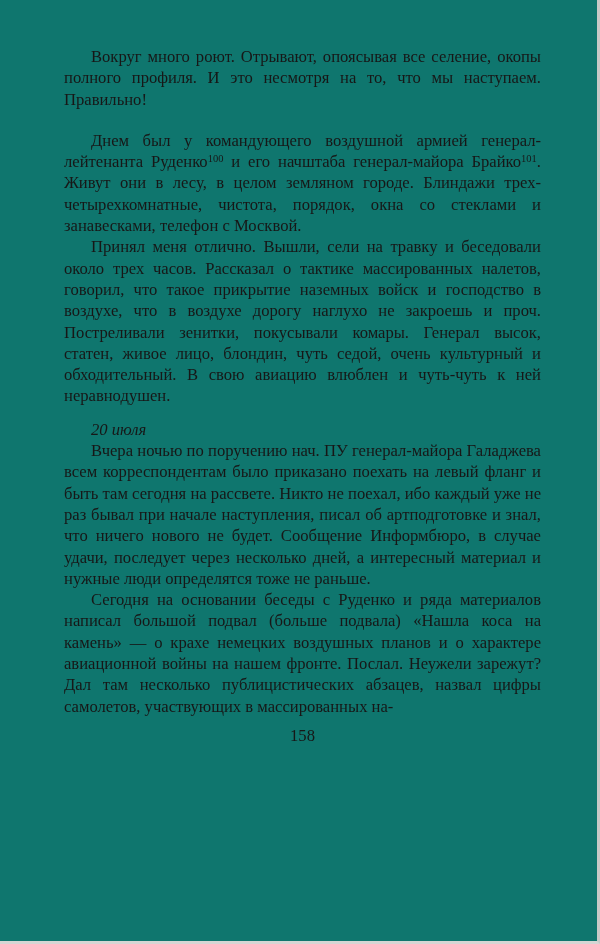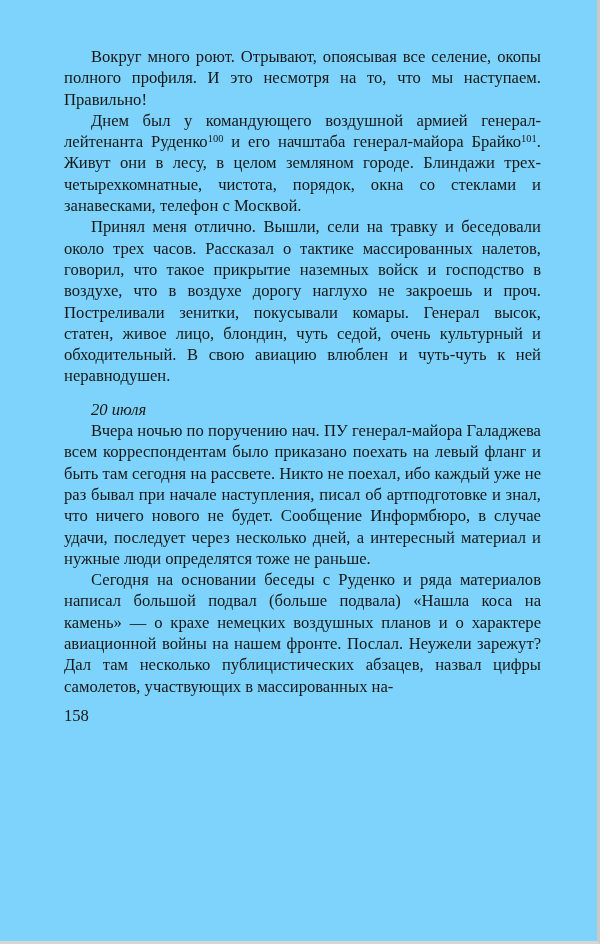--- a/index.html
+++ b/index.html
@@ -5,55 +5,57 @@
   html, body {
     margin: 0;
     padding: 0;
     background: #ffffff;
   }
   .page {
     position: relative;
     width: 600px;
     height: 944px;
     box-sizing: border-box;
-    background: #7dd3fc;
+    background: #0f766e;
     font-family: "Liberation Serif", "DejaVu Serif", serif;
     color: #171717;
     overflow: hidden;
     border-right: 3px solid #c9c9c7;
     border-bottom: 3px solid #d6d6d4;
   }
   .text-block {
     box-sizing: border-box;
     padding: 46px 56px 0 64px;
     font-size: 16.6px;
     line-height: 21.3px;
     text-align: justify;
   }
   p { margin: 0; }
   .body-paragraph {
     text-indent: 27px;
   }
   .space-above {
+    margin-top: 20px;
   }
   .date-heading {
     font-style: italic;
     text-indent: 27px;
   }
   .gap-small { margin-top: 12px; }
   .gap-large { margin-top: 26px; }
   sup.footnote {
     font-size: 10.5px;
     line-height: 0;
     vertical-align: baseline;
     position: relative;
     top: -5.5px;
   }
   .page-number {
     margin-top: 8px;
+    text-align: center;
     font-size: 16.6px;
     text-indent: 0;
   }
 </style>
 </head>
 <body>
 
 <div class="page">
   <div class="text-block">
 

